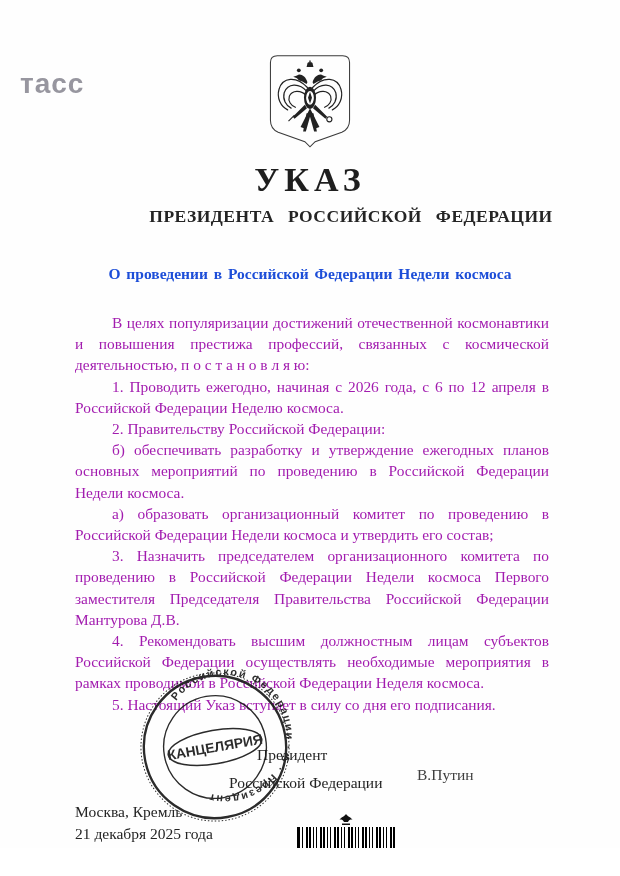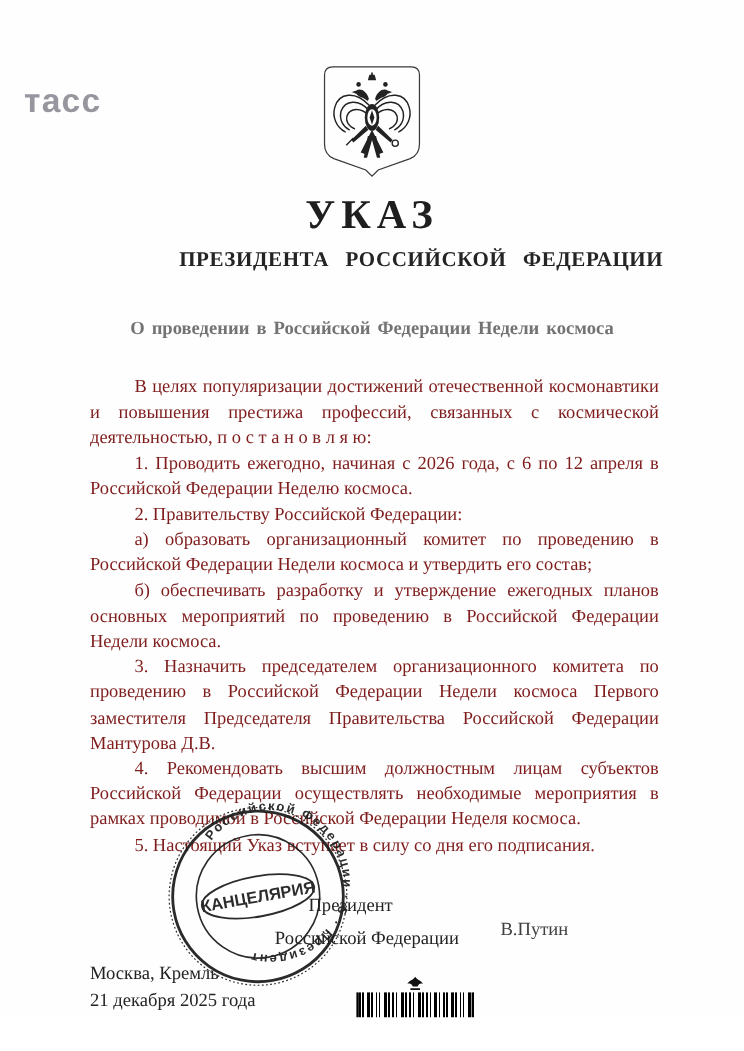--- a/index.html
+++ b/index.html
@@ -18,25 +18,25 @@
   .heading{
     position:absolute; left:0; top:161px; width:620px; text-align:center;
     font-size:34px; font-weight:bold; letter-spacing:5px; color:#1e1e1e;
   }
   .subheading{
     position:absolute; left:0; top:206px; width:620px; text-align:center;
     font-size:17.5px; font-weight:bold; letter-spacing:0.5px; word-spacing:9px; color:#242424;padding-left:41px;
   }
   .doc-title{
     position:absolute; left:0; top:265px; width:620px; text-align:center;
-    font-size:15.5px; font-weight:bold; word-spacing:2px; color:#737373;
+    font-size:15.5px; font-weight:bold; word-spacing:2px; color:#1d4ed8;
   }
   .body-text{
     position:absolute; left:75px; top:312px; width:474px;
-    font-size:15.4px; line-height:21.2px; text-align:justify; color:#7f1d1d;
+    font-size:15.4px; line-height:21.2px; text-align:justify; color:#a21caf;
   }
   .body-text p{ margin:0; text-indent:37px; }
   .signature{
     position:absolute; left:229px; top:741px; width:250px;
     font-size:15.5px; line-height:28px; color:#242424;
   }
   .signature .post1{ padding-left:28px; }
   .signature-name{
     position:absolute; left:417px; top:766px; font-size:15.5px; color:#404040;
   }
@@ -110,22 +110,22 @@
 
   <div class="heading">УКАЗ</div>
   <div class="subheading">ПРЕЗИДЕНТА РОССИЙСКОЙ ФЕДЕРАЦИИ</div>
   <div class="doc-title">О проведении в Российской Федерации Недели космоса</div>
 
   <div class="body-text">
 
   <p>В целях популяризации достижений отечественной космонавтики и повышения престижа профессий, связанных с космической деятельностью, п о с т а н о в л я ю:</p>
       <p>1. Проводить ежегодно, начиная с 2026 года, с 6 по 12 апреля в Российской Федерации Неделю космоса.</p>
       <p>2. Правительству Российской Федерации:</p>
+      <p>б) обеспечивать разработку и утверждение ежегодных планов основных мероприятий по проведению в Российской Федерации Недели космоса.</p>
       <p>а) образовать организационный комитет по проведению в Российской Федерации Недели космоса и утвердить его состав;</p>
-      <p>б) обеспечивать разработку и утверждение ежегодных планов основных мероприятий по проведению в Российской Федерации Недели космоса.</p>
       <p>3. Назначить председателем организационного комитета по проведению в Российской Федерации Недели космоса Первого заместителя Председателя Правительства Российской Федерации Мантурова Д.В.</p>
       <p>4. Рекомендовать высшим должностным лицам субъектов Российской Федерации осуществлять необходимые мероприятия в рамках проводимой в Российской Федерации Неделя космоса.</p>
       <p>5. Настоящий Указ вступает в силу со дня его подписания.</p>
     </div>
 
   <div class="signature">
     <div class="post1">Президент</div>
     <div class="post2">Российской Федерации</div>
   </div>
   <div class="signature-name">В.Путин</div>

